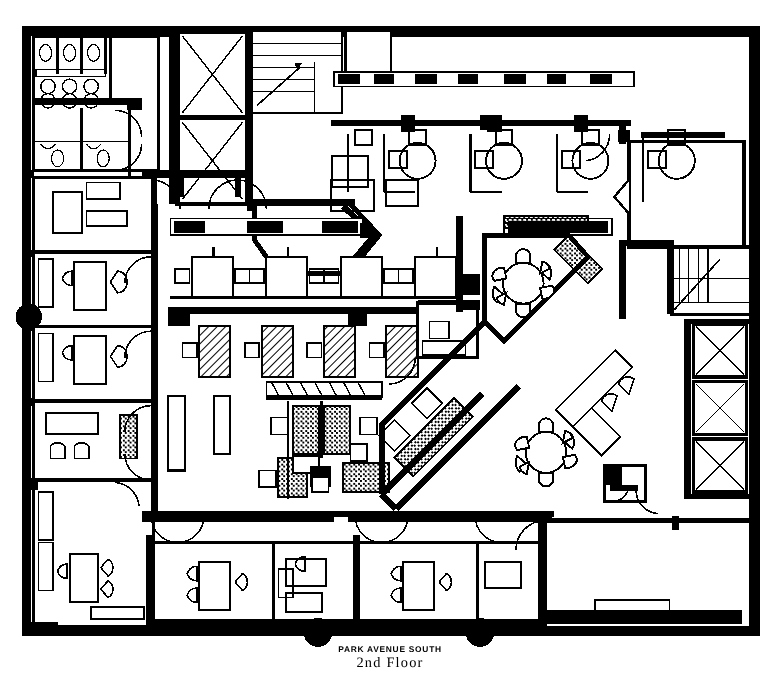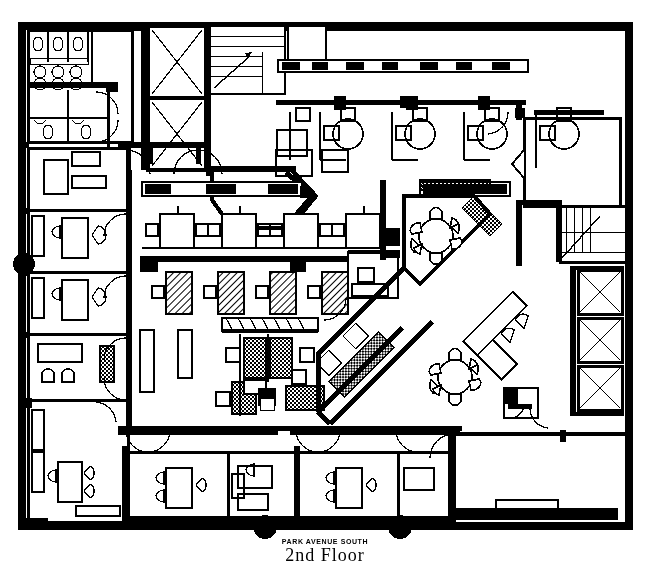--- a/index.html
+++ b/index.html
@@ -5,21 +5,21 @@
   html,body{margin:0;padding:0;background:#ffffff;}
   body{
     width:650px;height:566px;overflow:hidden;
     font-family:"Liberation Sans", sans-serif;
     -webkit-font-smoothing:none;
   }
   #plan-wrap{position:relative;width:650px;height:566px;background:#fff;}
   svg#floorplan{display:block;width:650px;height:566px;}
   .ttl{position:absolute;left:0;width:650px;text-align:center;color:#000;}
   #title-street{top:538px;font-size:7px;font-weight:bold;letter-spacing:.6px;}
-  #title-floor{top:545px;font-size:18px;font-family:"Liberation Serif",serif;letter-spacing:1px;text-align:center;}
+  #title-floor{top:545px;font-size:12px;font-family:"Liberation Serif",serif;letter-spacing:1px;text-align:center;}
 </style>
 </head>
 <body>
 
 <div id="plan-wrap">
 
   <svg id="floorplan" viewBox="0 0 650 566" shape-rendering="crispEdges">
     <rect x="0" y="0" width="650" height="566" fill="#ffffff"></rect>
 
     <g fill="#000000">

